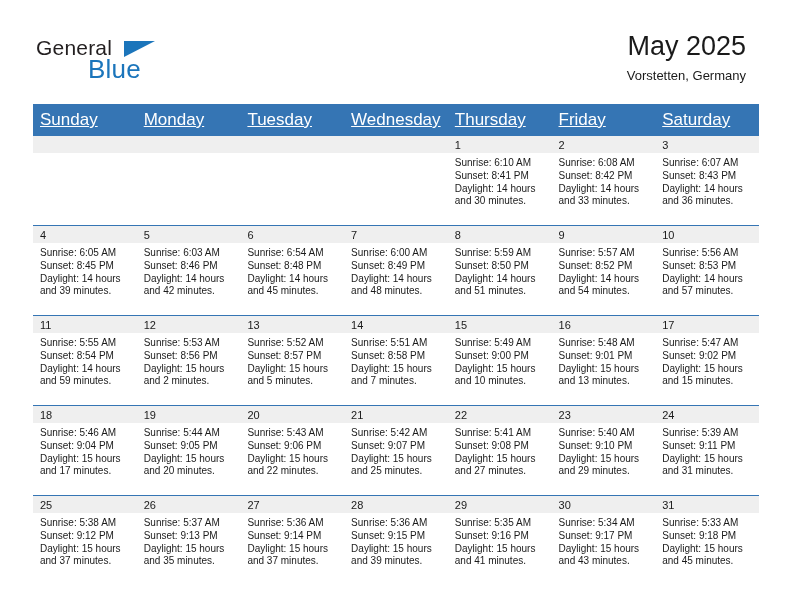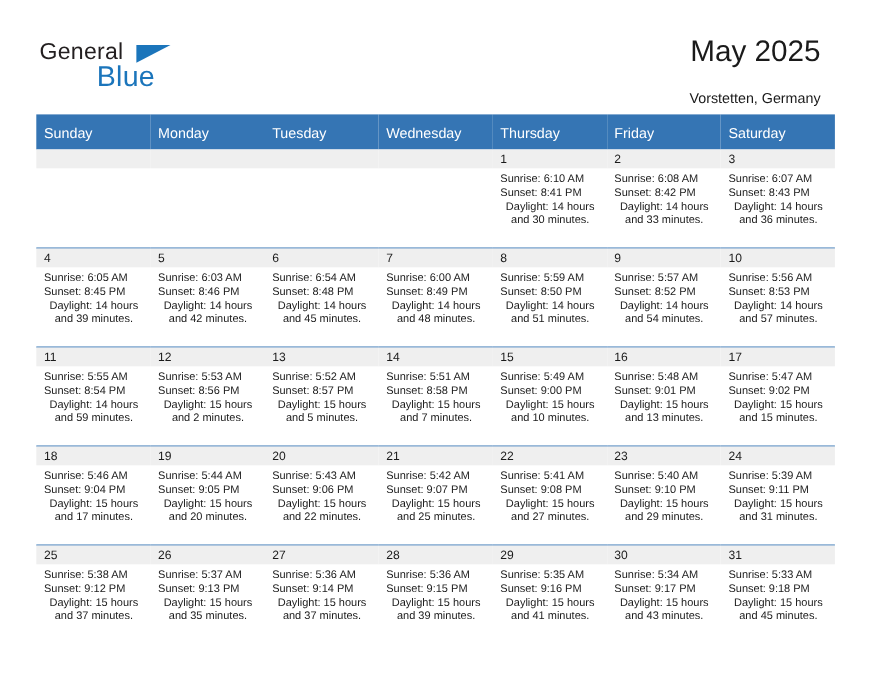--- a/index.html
+++ b/index.html
@@ -71,41 +71,42 @@
     font-size: 27px;
     color: #1a1a1a;
     line-height: 32px;
     font-weight: normal;
     margin: 0;
   }
   .cal-subtitle {
     font-size: 13px;
     color: #1a1a1a;
     line-height: 18px;
-    margin-top: 19px;
+    margin-top: 5px;
   }
 
   
   .calendar {
     position: absolute;
     left: 33px;
     top: 104px;
     width: 726px;
     border-collapse: collapse;
     table-layout: fixed;
   }
   .calendar th {
     background: #3575b4;
     color: #ffffff;
-    font-size: 13px;
+    font-size: 17px;
     font-weight: normal;
     text-align: left;
     padding: 6px 0 6px 7px;
     height: 20px;
     border: none;
+    text-decoration: underline;
   }
   .calendar td {
     vertical-align: top;
     padding: 0;
     border: none;
     border-top: 1px solid #3575b4;
     background: #ffffff;
     height: 89px;
     width: 103.7px;
   }
@@ -133,21 +134,20 @@
     padding: 4px 6px 0 7px;
     font-size: 10px;
     line-height: 12.8px;
     color: #1a1a1a;
   }
   .day-info div {
     white-space: nowrap;
   }
   .day-info .daylight {
     white-space: normal;
-    text-align: center;
   }
 </style>
 </head>
 <body>
 
 <div class="page">
 
   <div class="topbar">
 
     <div class="logo">

